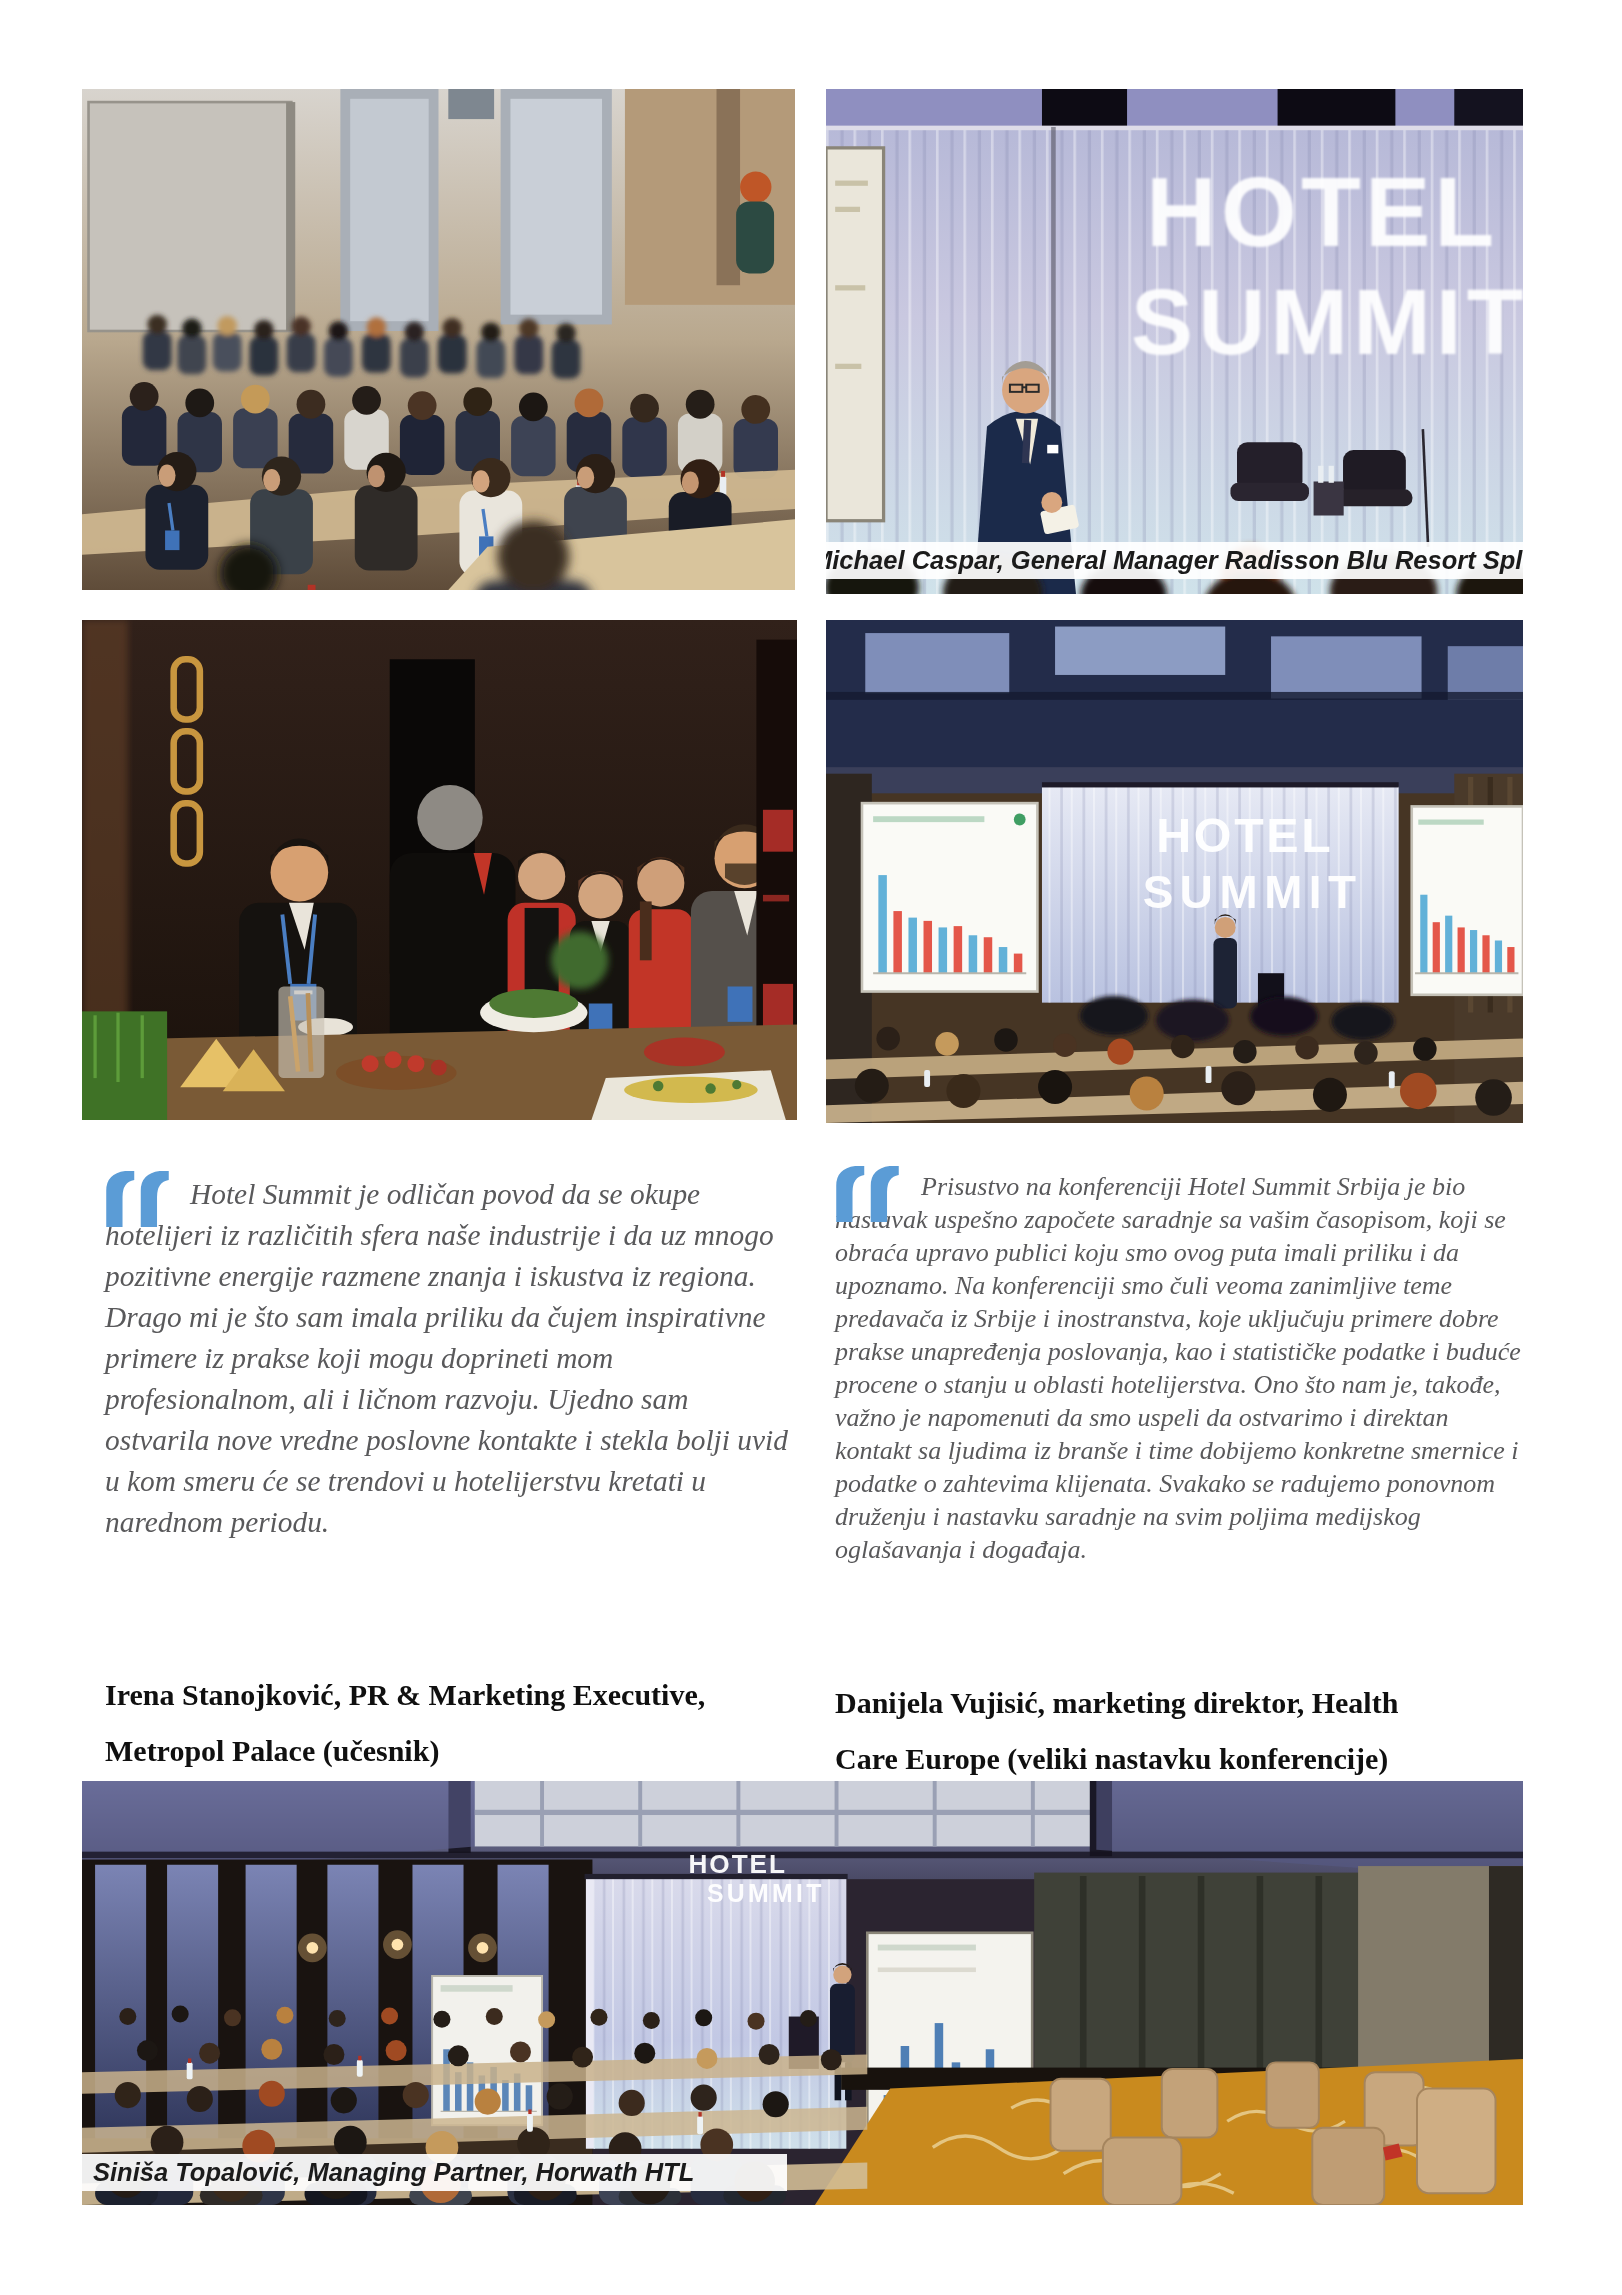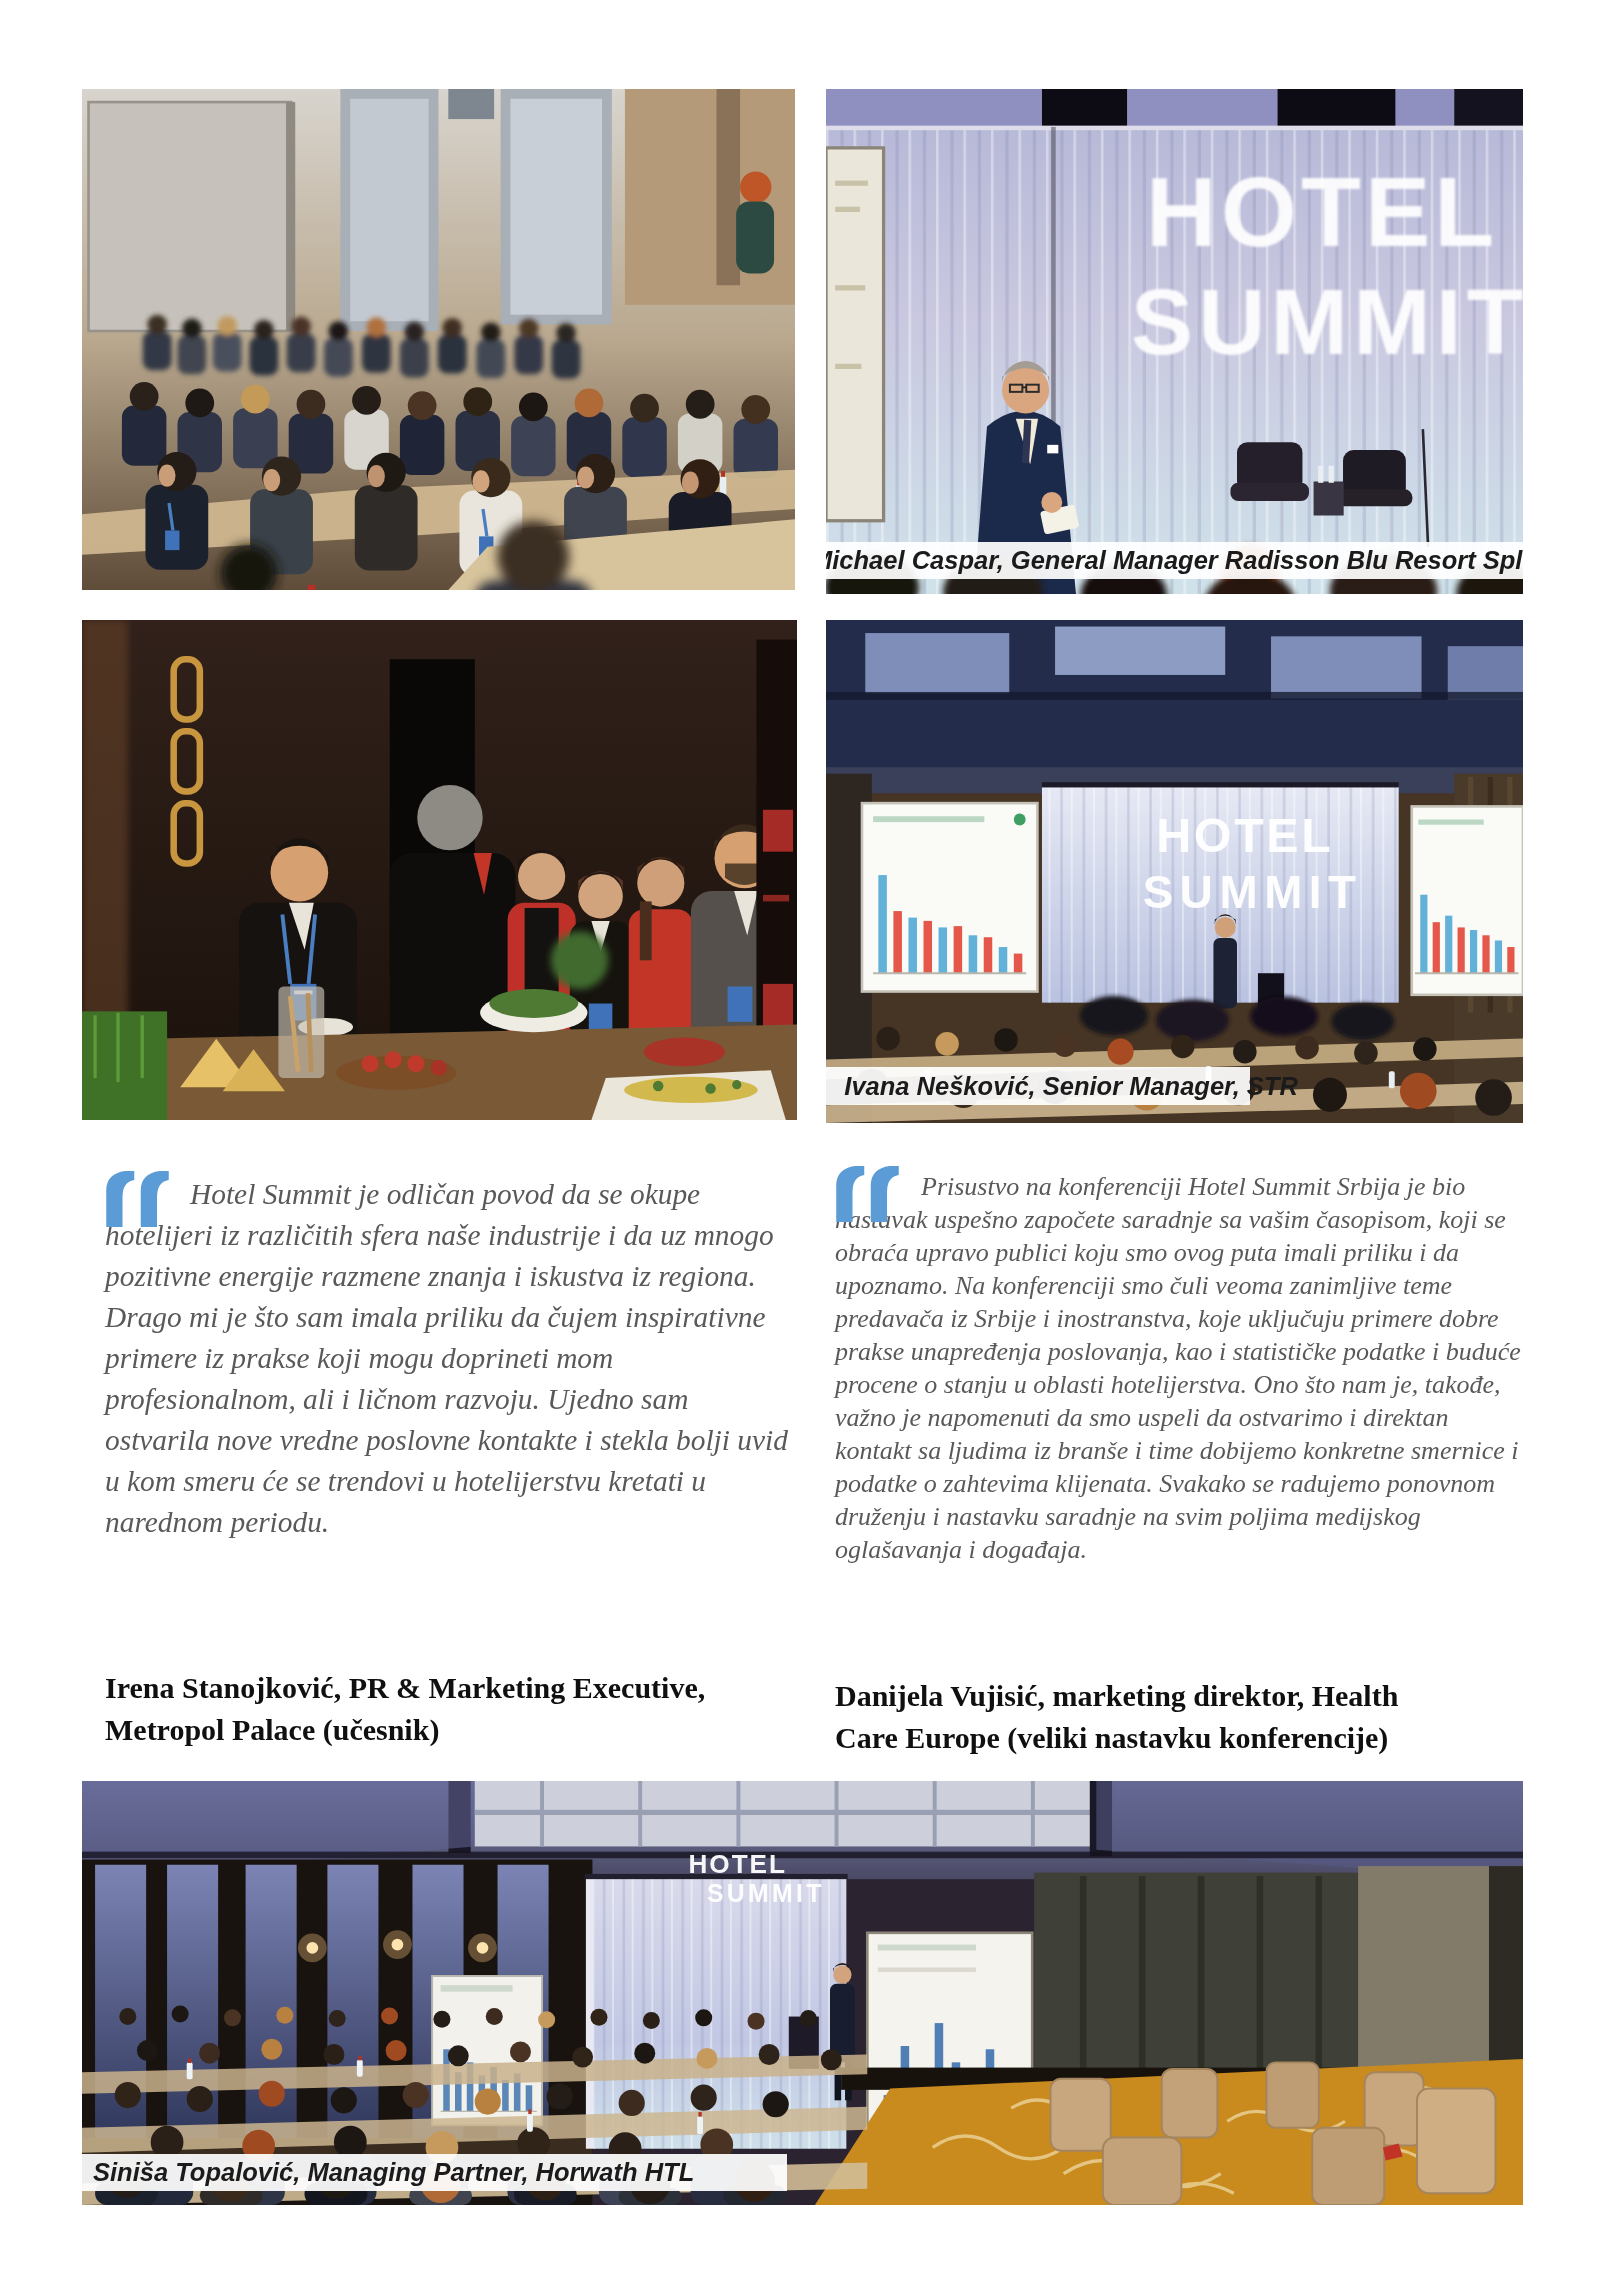--- a/index.html
+++ b/index.html
@@ -23,21 +23,21 @@
 
   .quote{position:absolute;color:#59595b;font-family:"Liberation Serif",serif;font-style:italic;}
   .quote .qmarks{position:absolute;left:1.3px;top:5.2px;}
   .quote .body{white-space:pre-line;}
   #quote-left {left:105px; top:1166px;width:686px;}
   #quote-left .body {font-size:29.4px;line-height:41px;text-indent:85px;padding-top:7.9px;}
   #quote-right{left:835px;top:1161px;width:695px;}
   #quote-right .body{font-size:26px;line-height:33px;text-indent:86px;padding-top:9.2px;}
 
   .attr{position:absolute;font-family:"Liberation Serif",serif;font-weight:bold;
-        font-size:30px;line-height:42px;color:#101010;white-space:pre-line;}
+        font-size:30px;line-height:56px;color:#101010;white-space:pre-line;}
   #attr-left {left:105px; top:1667px;width:687px;}
   #attr-right{left:835px;top:1675px;width:695px;}
   text{font-family:"Liberation Sans",sans-serif;}
 </style>
 </head>
 <body>
 
 <div class="photo" id="photo-audience">
   <svg viewBox="0 0 1090 766" preserveAspectRatio="none">
     <defs>
@@ -442,23 +442,20 @@
         <circle cx="490" cy="724" r="26" fill="#b9813f"></circle>
       <circle cx="630" cy="716" r="26" fill="#2b2018"></circle>
         <circle cx="770" cy="726" r="26" fill="#1f1812"></circle>
       <circle cx="905" cy="720" r="28" fill="#a04a22"></circle>
         <circle cx="1020" cy="730" r="28" fill="#241d17"></circle>
       <rect x="150" y="688" width="9" height="26" rx="3" fill="#e9eef2"></rect>
       <rect x="580" y="682" width="9" height="26" rx="3" fill="#e9eef2"></rect>
       <rect x="860" y="690" width="9" height="26" rx="3" fill="#e9eef2"></rect>
     </g>
   </svg>
-  <div class="caption caption-stage">
-    <span>Ivana Nešković, Senior Manager, STR</span>
-  </div>
 </div>
 
 <div class="quote" id="quote-left">
   <svg class="qmarks" width="63" height="56" viewBox="0 0 96 86">
     <g fill="#5b9cd6">
       <path d="M0,86 L0,30 Q0,4 29,0 L43,0 L43,14 Q25,17 25,40 L25,86 Z"></path>
       <path transform="translate(53,0)" d="M0,86 L0,30 Q0,4 29,0 L43,0 L43,14 Q25,17 25,40 L25,86 Z"></path>
     </g>
   </svg>
   <div class="body">Hotel Summit je odličan povod da se okupe hotelijeri iz različitih sfera naše industrije i da uz mnogo pozitivne energije razmene znanja i iskustva iz regiona.

